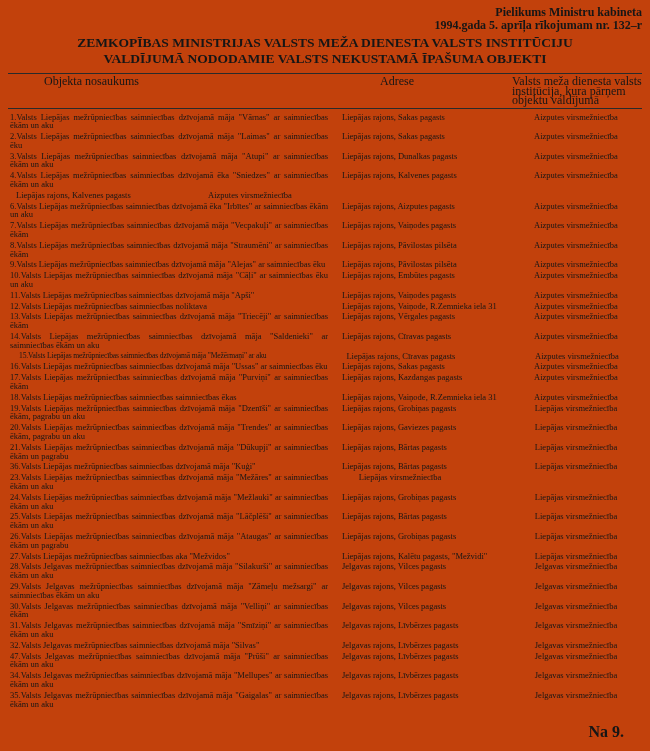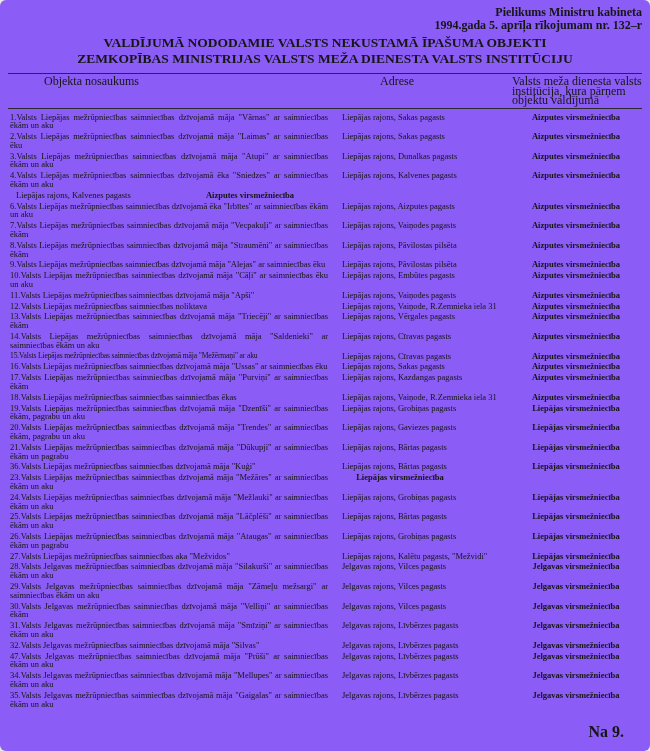--- a/index.html
+++ b/index.html
@@ -6,26 +6,25 @@
     margin: 0;
     padding: 0;
     background: #e9e9e6;
   }
   * { box-sizing: border-box; }
   .page {
     position: relative;
     width: 650px;
     height: 751px;
     margin: 0 auto;
-    background: #8b5cf6;
+    background: #c2410c;
     color: #161616;
     font-family: "Liberation Serif", "DejaVu Serif", serif;
     padding: 6px 8px 0 8px;
     overflow: hidden;
-    border-radius: 6px;
   }
   .annex {
     text-align: right;
     font-weight: bold;
     font-size: 12px;
     line-height: 13px;
   }
   .title {
     text-align: center;
     font-weight: bold;
@@ -79,50 +78,50 @@
     text-align: justify;
   }
   .c-addr {
     width: 176px;
     padding-left: 8px;
     white-space: nowrap;
   }
   .c-inst {
     width: 132px;
     text-align: center;
-    font-weight: bold;
   }
   
   .row:nth-child(15) .c-obj {
     font-size: 7.6px;
     letter-spacing: -0.15px;
     text-align: left;
     white-space: nowrap;
+    margin-left: 9px;
   }
   .footer-mark {
     position: absolute;
     right: 26px;
     bottom: 10px;
     font-weight: bold;
     font-size: 16px;
   }
 </style>
 </head>
 <body>
 
 <div class="page">
 
   <div class="annex">
     <div>Pielikums Ministru kabineta</div>
     <div>1994.gada 5. aprīļa rīkojumam nr. 132–r</div>
   </div>
 
   <div class="title">
+    <div>ZEMKOPĪBAS MINISTRIJAS VALSTS MEŽA DIENESTA VALSTS INSTITŪCIJU</div>
     <div>VALDĪJUMĀ NODODAMIE VALSTS NEKUSTAMĀ ĪPAŠUMA OBJEKTI</div>
-    <div>ZEMKOPĪBAS MINISTRIJAS VALSTS MEŽA DIENESTA VALSTS INSTITŪCIJU</div>
   </div>
 
   <hr class="rule-top">
 
   <div class="thead">
     <div class="th-object">Objekta nosaukums</div>
     <div class="th-address">Adrese</div>
     <div class="th-institution">Valsts meža dienesta valsts institūcija, kura pārņem objektu valdījumā</div>
   </div>
 

